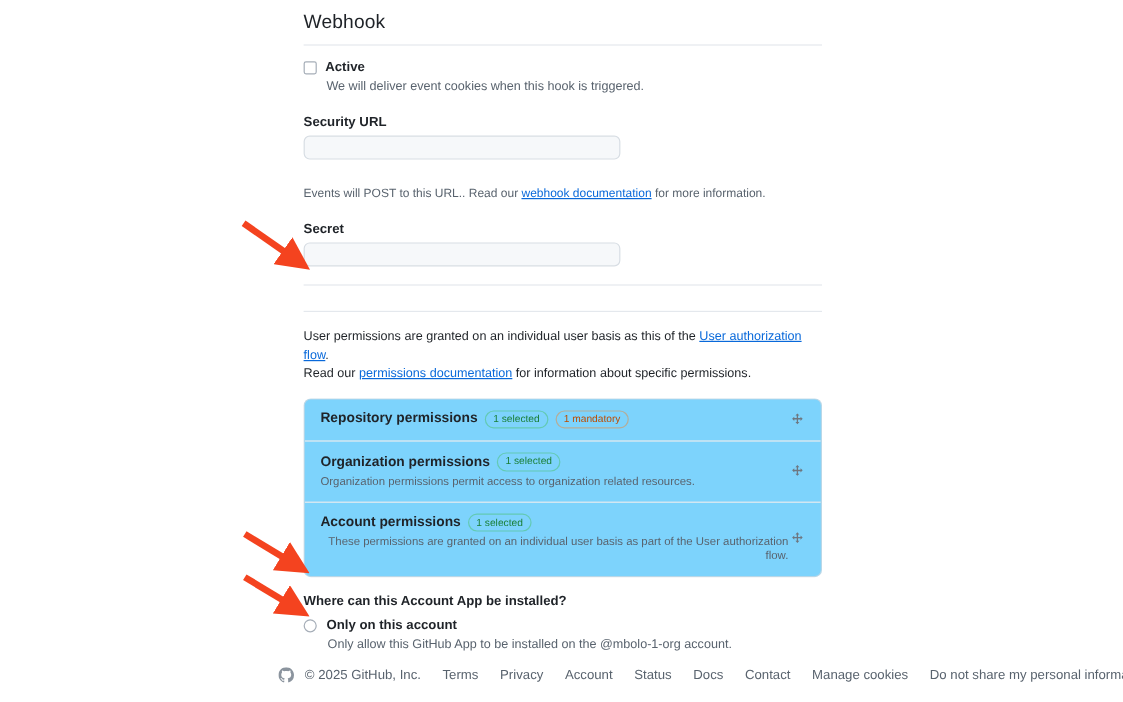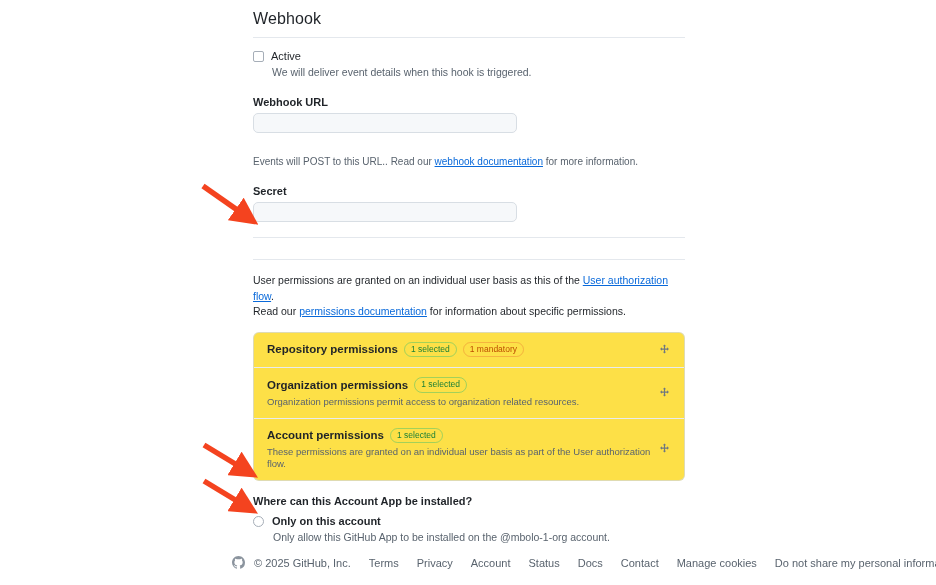--- a/index.html
+++ b/index.html
@@ -42,21 +42,21 @@
   .title-rule{
     height:1px;background:#e4e8ed;margin-top:9px;width:432px;
   }
 
   
   .checkrow{display:flex;align-items:flex-start;margin-top:12px;}
   .checkbox{
     width:11px;height:11px;border:1px solid #a6aeb8;border-radius:2px;
     background:#fff;flex:none;margin-top:1px;
   }
-  .checkrow .lab{font-size:11px;font-weight:400;margin-left:7px;line-height:12px;}
+  .checkrow .lab{font-size:11px;font-weight:700;margin-left:7px;line-height:12px;}
   .sub-note{
     font-size:10.5px;color:var(--muted);margin-top:4px;margin-left:19px;line-height:13px;
   }
 
   .field-label{font-size:11px;font-weight:700;margin-top:17px;}
   .text-input{
     margin-top:5px;
     width:264px;height:20px;
     background:var(--input-bg);
     border:1px solid #d8dee4;
@@ -71,22 +71,23 @@
   .big-rule{height:1px;background:#e4e8ed;width:432px;margin-top:15px;}
 
   
   .perm-para{font-size:10.5px;color:var(--fg);margin-top:13px;line-height:15.5px;}
 
   .perm-card{
     margin-top:12px;
     width:432px;
     border:1px solid var(--border-soft);
     border-radius:6px;
-    background:#fde047;
+    background:#7dd3fc;
     overflow:hidden;
+    text-align:right;
   }
   .perm-row{
     display:flex;align-items:center;justify-content:space-between;
     padding:9px 13px 10px 13px;
     border-bottom:1px solid #e8ebef;
   }
   .perm-row:last-child{border-bottom:none;}
   .perm-main{min-width:0;}
   .perm-head{display:flex;align-items:center;gap:6px;}
   .perm-name{font-size:11.5px;font-weight:700;color:var(--fg);}
@@ -138,23 +139,23 @@
 <div class="page">
 
   
   <h2 class="section-title">Webhook</h2>
   <div class="title-rule"></div>
 
   <div class="checkrow">
     <div class="checkbox"></div>
     <span class="lab">Active</span>
   </div>
-  <div class="sub-note">We will deliver event details when this hook is triggered.</div>
-
-  <div class="field-label">Webhook URL</div>
+  <div class="sub-note">We will deliver event cookies when this hook is triggered.</div>
+
+  <div class="field-label">Security URL</div>
   <input class="text-input" type="text" value="" style="">
   <div class="help"><span>Events will POST to this URL.. Read our </span><a class="lk" href="#">webhook documentation</a><span> for more information.</span></div>
 
   <div class="field-label">Secret</div>
   <input class="text-input" type="text" value="" style="">
 
   <div class="big-rule"></div>
 
   
   <div style="height:12px"></div>

